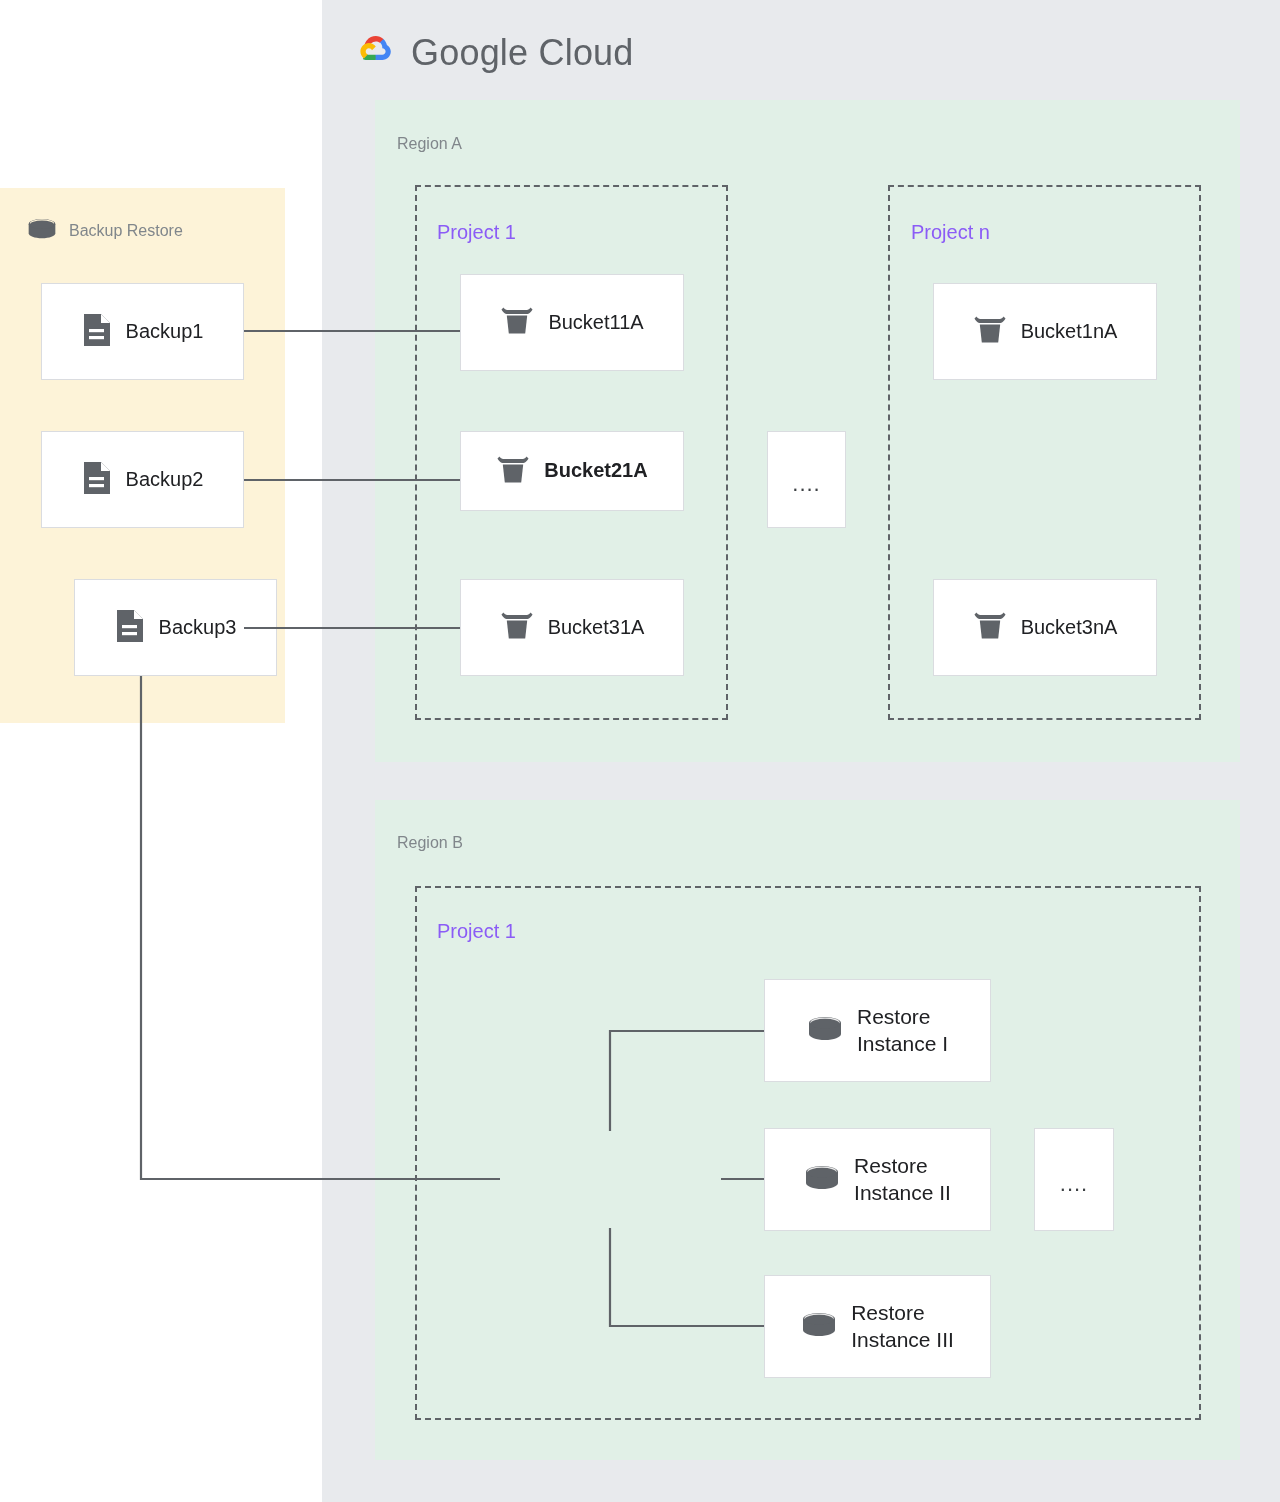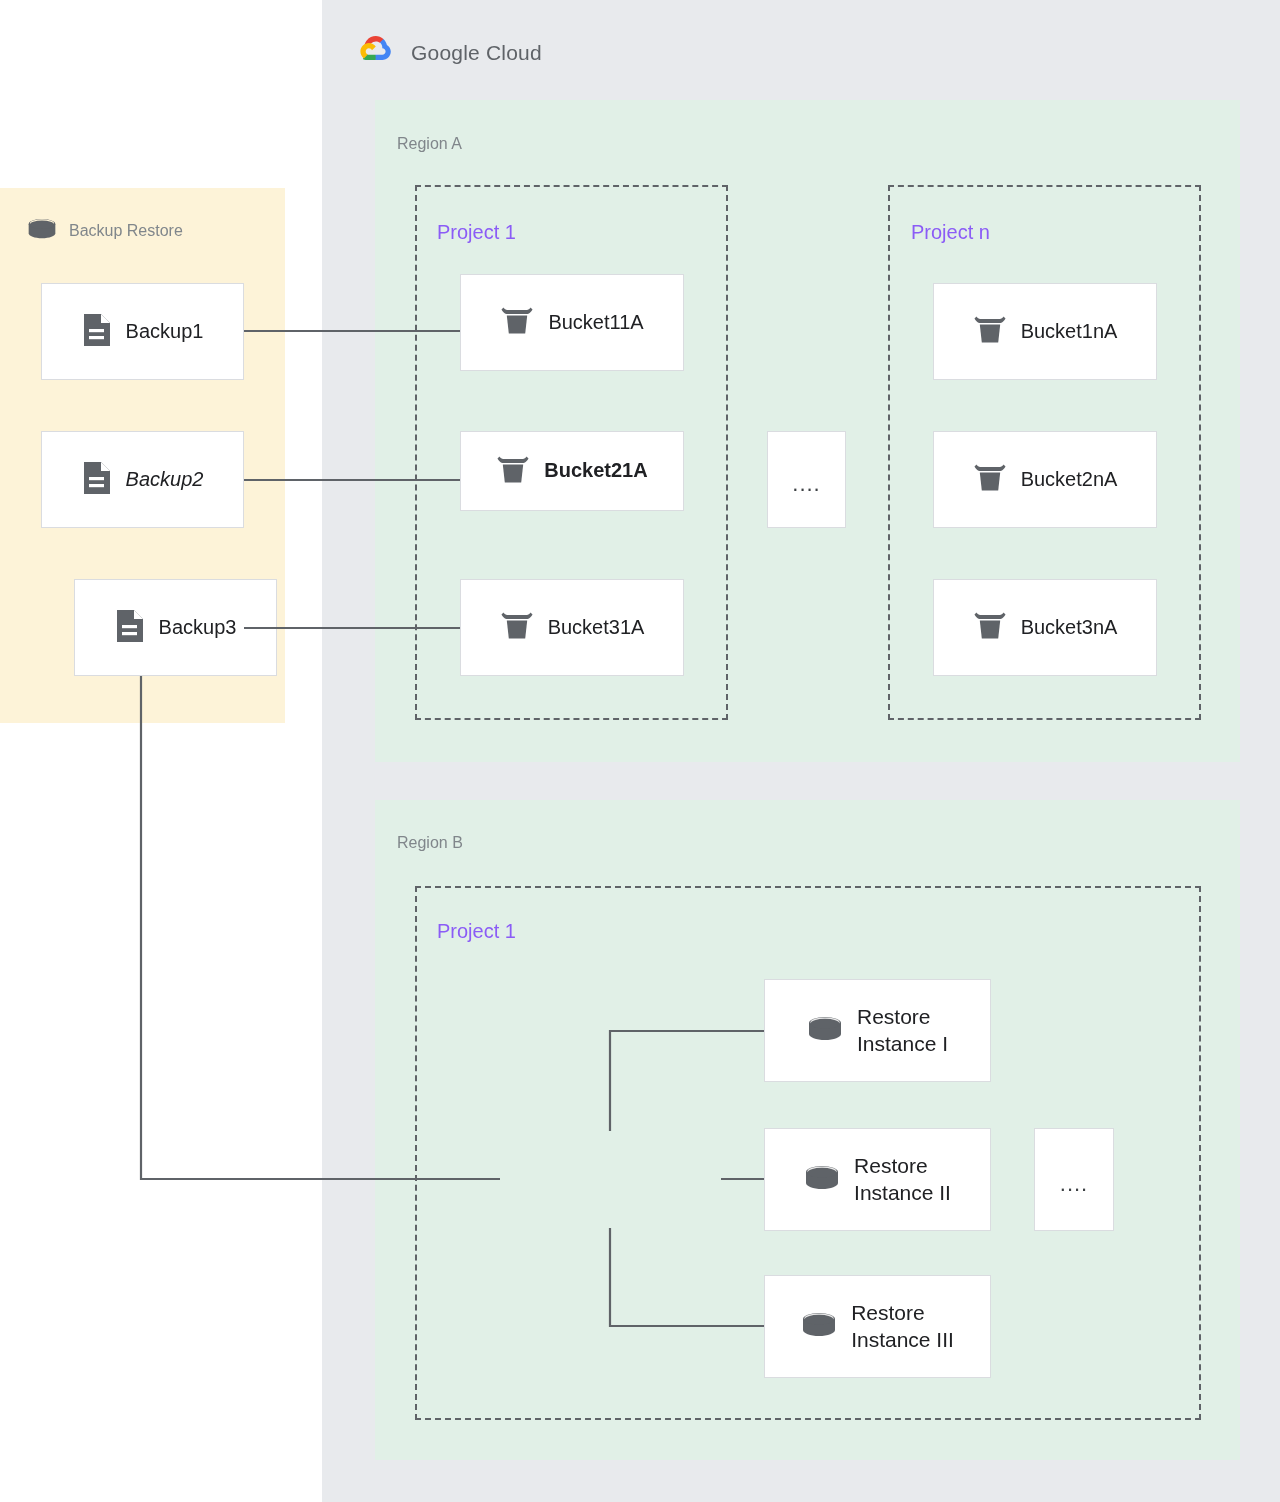--- a/index.html
+++ b/index.html
@@ -30,21 +30,21 @@
   .gcp-logo-wrap {
     position: absolute;
     left: 352px;
     top: 30px;
     display: flex;
     align-items: center;
     gap: 13px;
     height: 46px;
   }
   .gcp-logo-text {
-    font-size: 21px;
+    font-size: 36px;
     color: #5f6368;
     letter-spacing: 0.2px;
     white-space: nowrap;
   }
   .gcp-logo-text b {
     font-weight: normal;
   }
 
   .region {
     position: absolute;
@@ -208,29 +208,20 @@
   <div class="node" style="left:933px; top:283px; width:224px; height:97px;">
     <span class="icon">
       <svg width="34" height="31" viewBox="0 0 34 31" xmlns="http://www.w3.org/2000/svg">
         <path d="M1.5 4.5 C1.5 4.5 4.0 9.0 6.5 9.0 L27.5 9.0 C30.0 9.0 32.5 4.5 32.5 4.5 L30.5 2.5 C30.5 2.5 29.0 5.0 27.0 5.0 L7.0 5.0 C5.0 5.0 3.5 2.5 3.5 2.5 Z" fill="#5f6368"></path>
         <path d="M6.8 10.5 L27.2 10.5 L25.2 28.5 L8.8 28.5 Z" fill="#5f6368"></path>
       </svg>
     </span>
     <span class="node-label">Bucket1nA</span>
   </div>
 
-  <div class="node" style="left:933px; top:431px; width:224px; height:97px;">
-    <span class="icon">
-      <svg width="34" height="31" viewBox="0 0 34 31" xmlns="http://www.w3.org/2000/svg">
-        <path d="M1.5 4.5 C1.5 4.5 4.0 9.0 6.5 9.0 L27.5 9.0 C30.0 9.0 32.5 4.5 32.5 4.5 L30.5 2.5 C30.5 2.5 29.0 5.0 27.0 5.0 L7.0 5.0 C5.0 5.0 3.5 2.5 3.5 2.5 Z" fill="#5f6368"></path>
-        <path d="M6.8 10.5 L27.2 10.5 L25.2 28.5 L8.8 28.5 Z" fill="#5f6368"></path>
-      </svg>
-    </span>
-    <span class="node-label">Bucket2nA</span>
-  </div>
 
   <div class="node" style="left:933px; top:579px; width:224px; height:97px;">
     <span class="icon">
       <svg width="34" height="31" viewBox="0 0 34 31" xmlns="http://www.w3.org/2000/svg">
         <path d="M1.5 4.5 C1.5 4.5 4.0 9.0 6.5 9.0 L27.5 9.0 C30.0 9.0 32.5 4.5 32.5 4.5 L30.5 2.5 C30.5 2.5 29.0 5.0 27.0 5.0 L7.0 5.0 C5.0 5.0 3.5 2.5 3.5 2.5 Z" fill="#5f6368"></path>
         <path d="M6.8 10.5 L27.2 10.5 L25.2 28.5 L8.8 28.5 Z" fill="#5f6368"></path>
       </svg>
     </span>
     <span class="node-label">Bucket3nA</span>
   </div>
@@ -303,21 +294,21 @@
       <svg width="30" height="36" viewBox="0 0 30 36" xmlns="http://www.w3.org/2000/svg">
         <path d="M2 2 L19 2 L28 11 L28 34 L2 34 Z" fill="#5f6368"></path>
         <path d="M19 2 L28 11 L19 11 Z" fill="#ffffff"></path>
         <rect x="7" y="17" width="15" height="3.2" fill="#ffffff"></rect>
         <rect x="7" y="24" width="15" height="3.2" fill="#ffffff"></rect>
       </svg>
     </span>
     <span class="node-label">Backup1</span>
   </div>
 
-  <div class="node" style="left:41px; top:431px; width:203px; height:97px;font-style:italic;">
+  <div class="node" style="left:41px; top:431px; width:203px; height:97px;">
     <span class="icon">
       <svg width="30" height="36" viewBox="0 0 30 36" xmlns="http://www.w3.org/2000/svg">
         <path d="M2 2 L19 2 L28 11 L28 34 L2 34 Z" fill="#5f6368"></path>
         <path d="M19 2 L28 11 L19 11 Z" fill="#ffffff"></path>
         <rect x="7" y="17" width="15" height="3.2" fill="#ffffff"></rect>
         <rect x="7" y="24" width="15" height="3.2" fill="#ffffff"></rect>
       </svg>
     </span>
     <span class="node-label">Backup2</span>
   </div>

